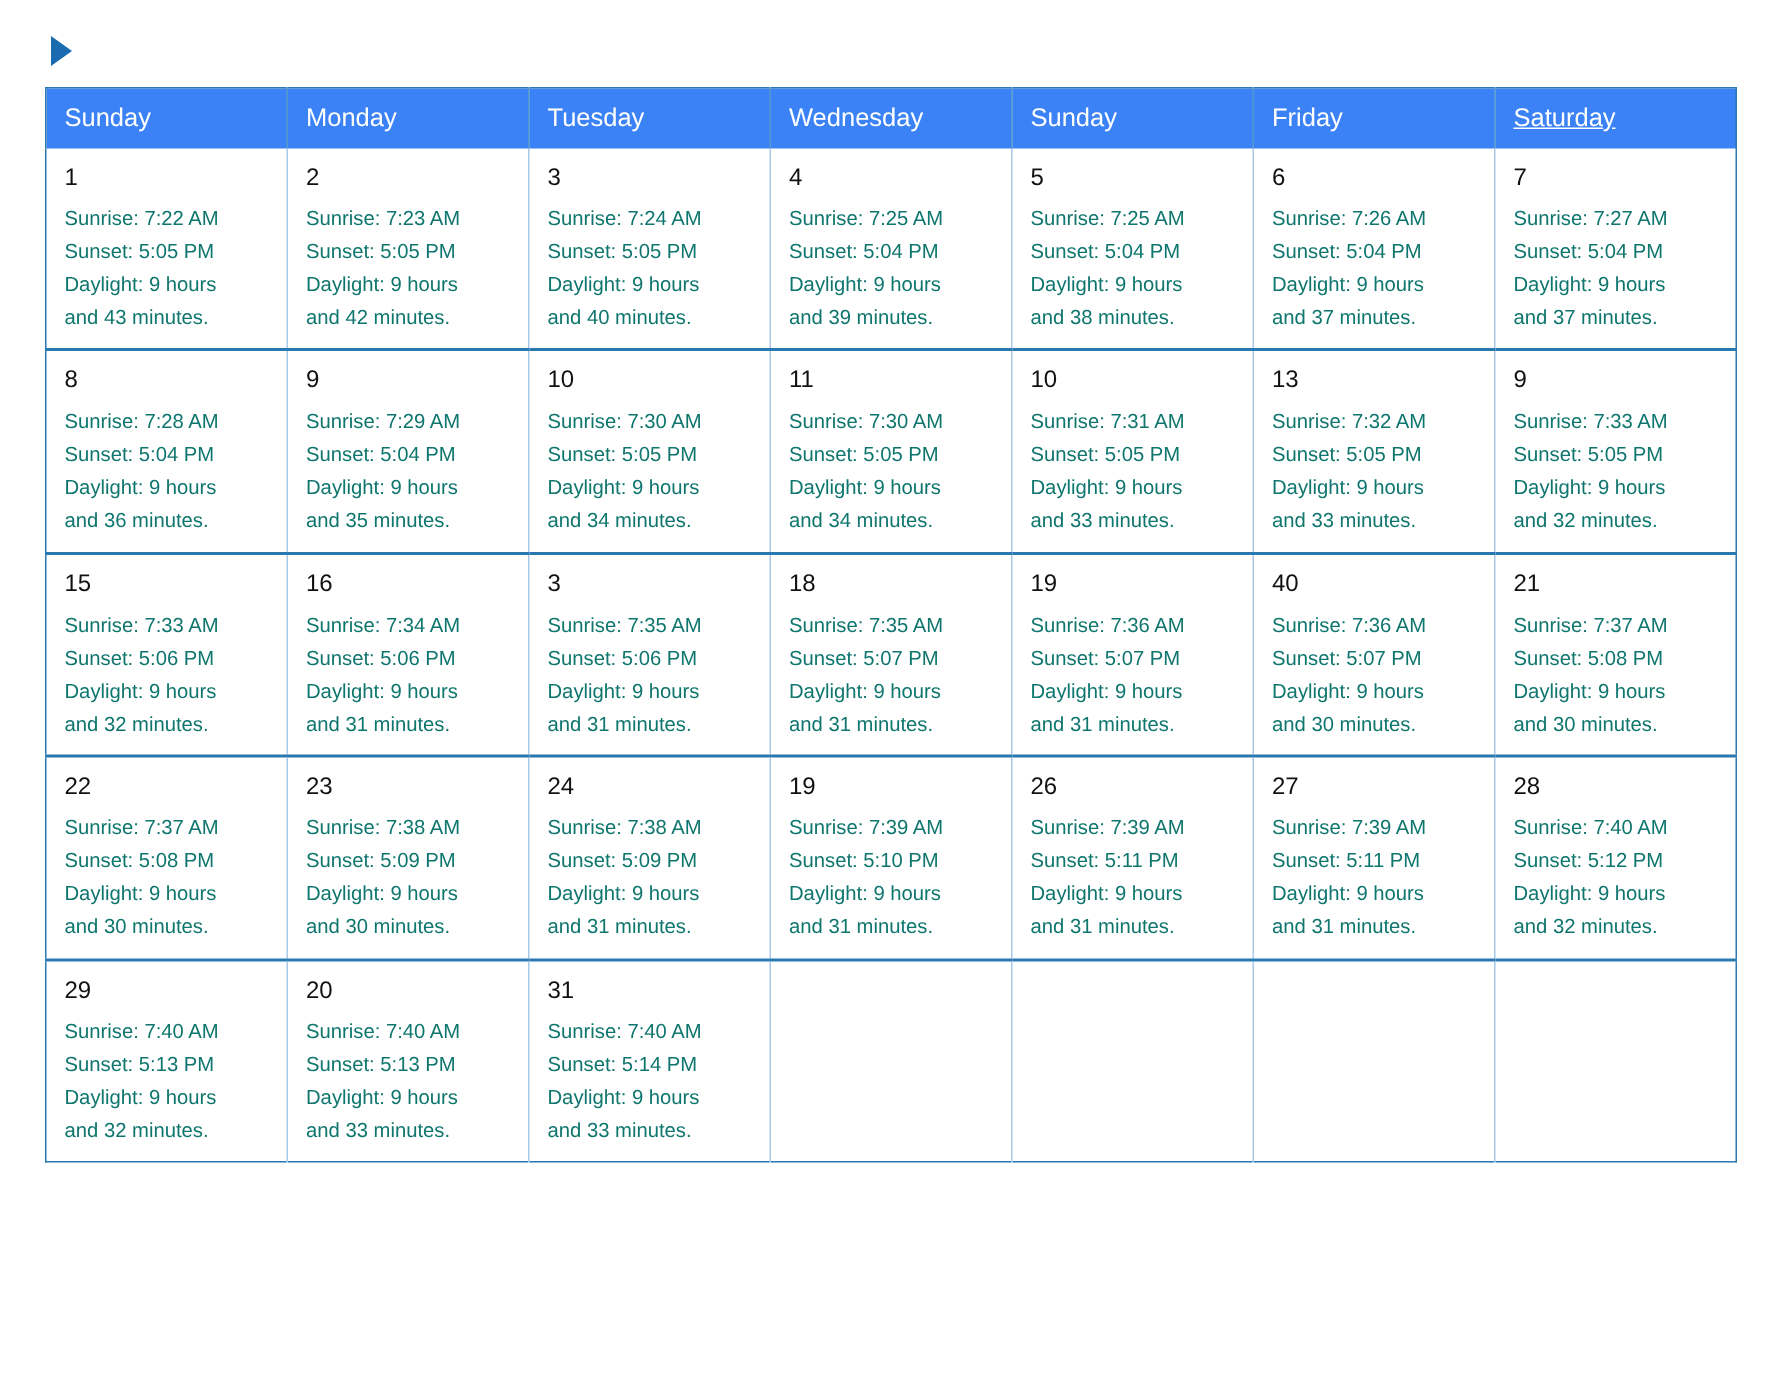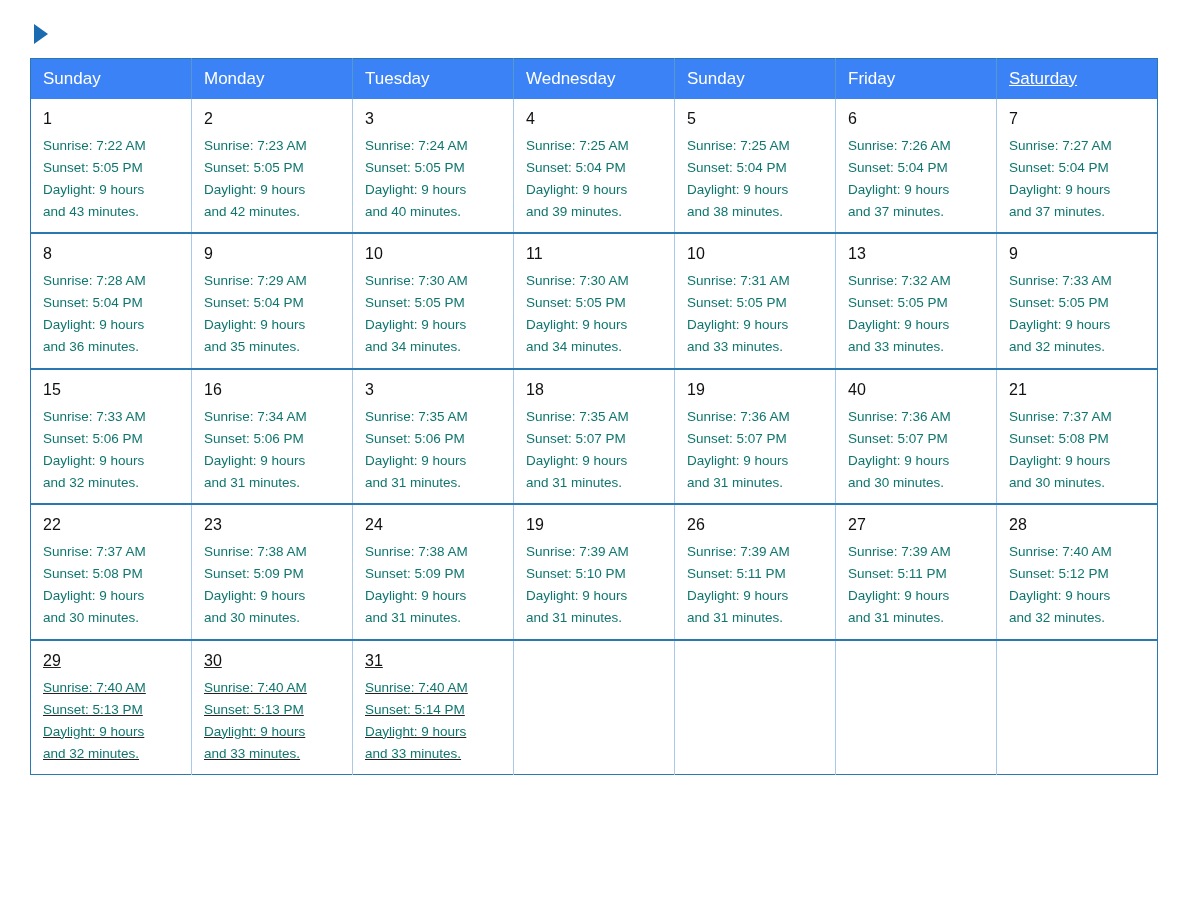--- a/index.html
+++ b/index.html
@@ -89,21 +89,20 @@
       border-bottom: 2px solid #2979b0;
       width: 14.28%;
       min-height: 100px;
       line-height: 1.55;
     }
     .calendar-table td:last-child {
       border-right: none;
     }
     .calendar-table tr:last-child td {
       border-bottom: none;
-      text-decoration: underline;
     }
     .day-number {
       font-size: 16px;
       font-weight: normal;
       color: #111;
       display: block;
       margin-bottom: 3px;
     }
     .day-info {
       font-size: 13.5px;
@@ -263,21 +262,21 @@
         <span class="day-number">28</span>
         <span class="day-info">Sunrise: 7:40 AM<br>Sunset: 5:12 PM<br>Daylight: 9 hours<br>and 32 minutes.</span>
       </td>
       </tr>
       <tr>
         <td>
         <span class="day-number">29</span>
         <span class="day-info">Sunrise: 7:40 AM<br>Sunset: 5:13 PM<br>Daylight: 9 hours<br>and 32 minutes.</span>
       </td>
         <td>
-        <span class="day-number">30</span>
+        <span class="day-number">20</span>
         <span class="day-info">Sunrise: 7:40 AM<br>Sunset: 5:13 PM<br>Daylight: 9 hours<br>and 33 minutes.</span>
       </td>
         <td>
         <span class="day-number">31</span>
         <span class="day-info">Sunrise: 7:40 AM<br>Sunset: 5:14 PM<br>Daylight: 9 hours<br>and 33 minutes.</span>
       </td>
         <td class="empty-cell"></td>
         <td class="empty-cell"></td>
         <td class="empty-cell"></td>
         <td class="empty-cell"></td>

